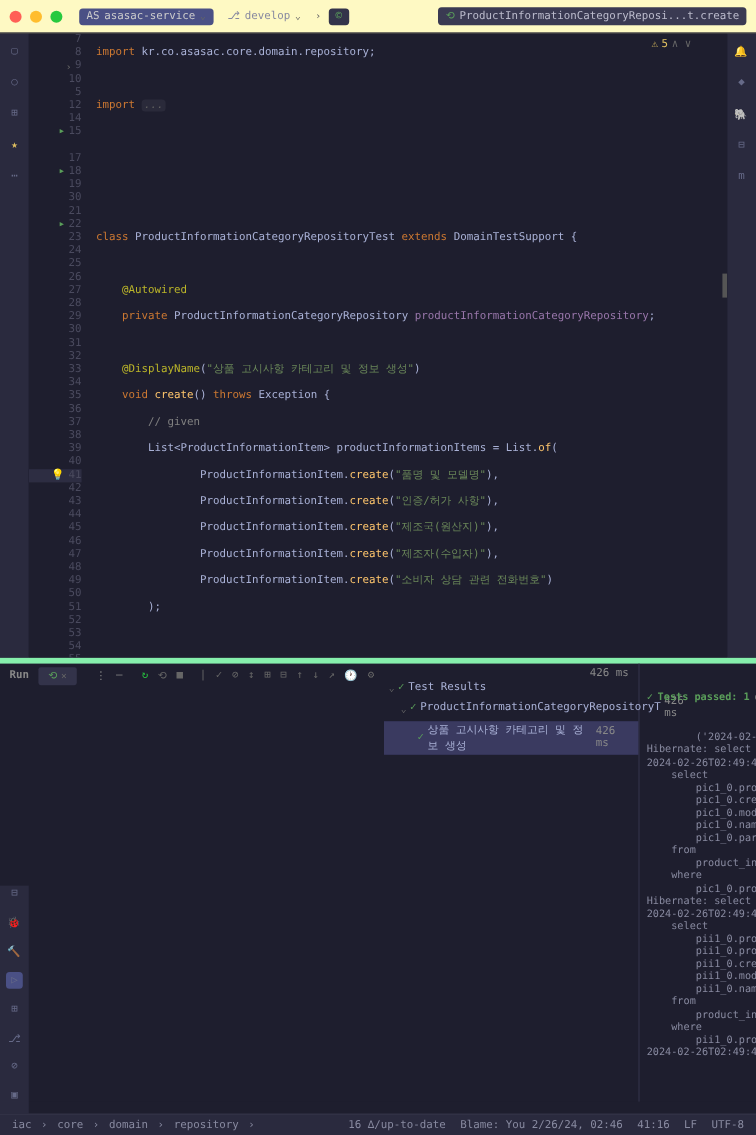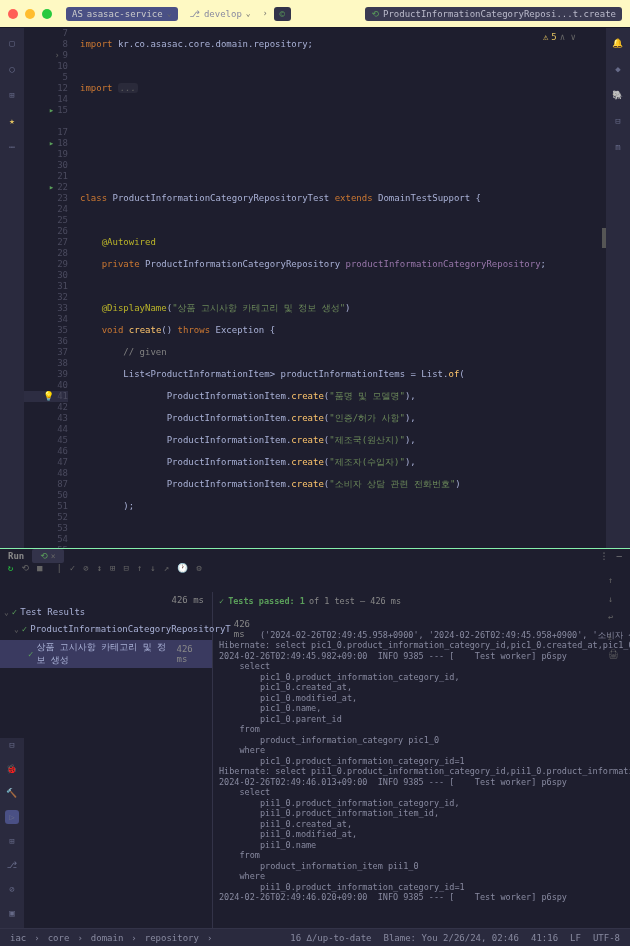--- a/index.html
+++ b/index.html
@@ -49,27 +49,27 @@
 .str { color: #6a8759; }
 .com { color: #808080; }
 .mth { color: #ffc66d; }
 .fld { color: #9876aa; }
 .hint { color: #606060; font-style: italic; background: #2a2a3a; border-radius: 3px; padding: 0 2px; }
 .bulb { color: #e0c060; }
 
 .right-rail { width: 24px; background: #2a2a3e; display: flex; flex-direction: column; align-items: center; padding-top: 8px; gap: 12px; }
 .problems { position: absolute; top: 4px; right: 30px; color: #e0c060; font-size: 9px; display: flex; align-items: center; gap: 3px; }
 
-.run-panel { height: 370px; background: #1e1e2e; border-top: 1px solid #86efac; display: flex; flex-direction: column; }
+.run-panel { height: 370px; background: #1e1e2e; border-top: 5px solid #86efac; display: flex; flex-direction: row; }
 .run-header { height: 20px; display: flex; align-items: center; padding: 0 8px; gap: 8px; color: #888; font-size: 9px; }
 .run-header .rh-label { font-weight: bold; }
 .run-tab { background: #33334a; padding: 2px 8px; border-radius: 2px; display: flex; align-items: center; gap: 3px; }
 .run-toolbar { height: 20px; display: flex; align-items: center; padding: 0 8px; gap: 8px; color: #666; }
 .run-body { flex: 1; display: flex; }
-.test-tree { width: 213px; border-right: 1px solid #333348; font-size: 9px; padding: 2px 0; margin-top: 19px; }
+.test-tree { width: 213px; border-right: 1px solid #333348; font-size: 9px; padding: 2px 0; }
 .tree-row { display: flex; align-items: center; padding: 1px 4px; gap: 3px; }
 .tree-row.h { color: #888; }
 .tree-row.sel { background: #3a3a60; }
 .tree-ms { margin-left: auto; color: #888; padding-right: 4px; }
 .pass-icon { color: #5a9e5a; }
 .console { flex: 1; font-size: 8.5px; line-height: 10.5px; padding: 2px 6px; color: #888aa0; white-space: pre; overflow: hidden; position: relative; }
 .console-header { color: #5a9e5a; display: flex; align-items: center; gap: 4px; margin-bottom: 2px; }
 .console-tools { position: absolute; right: 4px; top: 2px; width: 18px; display: flex; flex-direction: column; gap: 8px; color: #666; }
 
 .statusbar { position: absolute; bottom: 0; left: 0; right: 0; height: 18px; background: #2a2a3e; display: flex; align-items: center; padding: 0 6px; gap: 4px; font-size: 9px; color: #888aa0; border-top: 1px solid #333348; }
@@ -250,21 +250,21 @@
       <div class="gut-row">
           <span>46</span>
         </div>
       <div class="gut-row">
           <span>47</span>
         </div>
       <div class="gut-row">
           <span>48</span>
         </div>
       <div class="gut-row">
-          <span>87</span>
+          <span>49</span>
         </div>
       <div class="gut-row">
           <span>50</span>
         </div>
       <div class="gut-row">
           <span>51</span>
         </div>
       <div class="gut-row">
           <span>52</span>
         </div>

